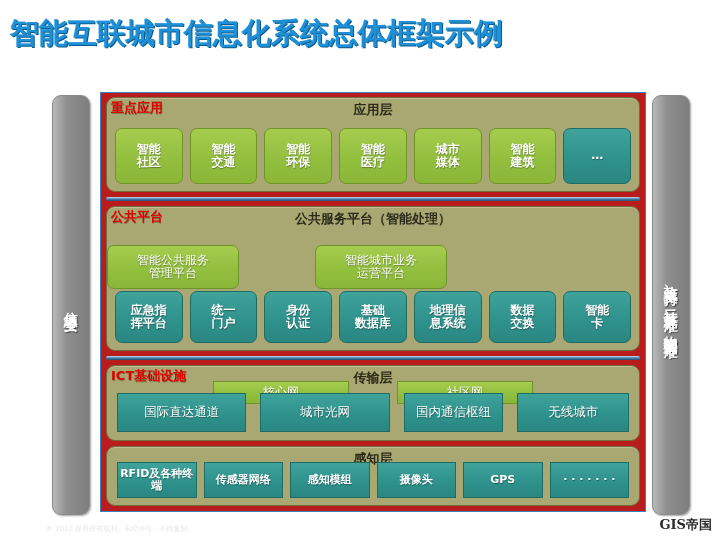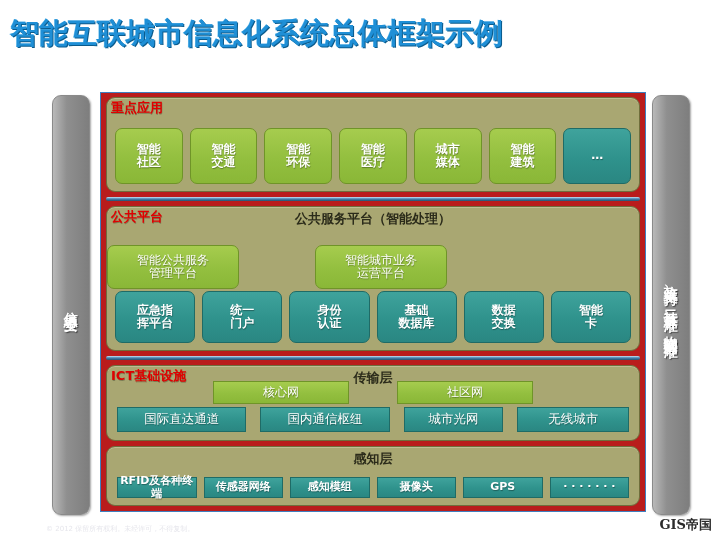--- a/index.html
+++ b/index.html
@@ -167,36 +167,36 @@
     justify-content: center;
     gap: 48px;
     height: 23px;
   }
   .ict-mid > div { width: 136px; font-size: 12px; font-weight: normal; }
   .ict-row {
     position: absolute;
     left: 10px; right: 10px; bottom: 8px;
     display: flex;
     gap: 14px;
-    height: 25px;
+    height: 39px;
   }
   .ict-row > div { font-size: 12.5px; font-weight: normal; }
   .ict-row > div:nth-child(1) { flex: 1.30; }
   .ict-row > div:nth-child(2) { flex: 1.30; }
   .ict-row > div:nth-child(3) { flex: 1.00; }
   .ict-row > div:nth-child(4) { flex: 1.12; align-items: center; }
 
   
   .per-layer { height: 62px; }
   .per-row {
     position: absolute;
     left: 10px; right: 10px; bottom: 7px;
     display: flex;
     gap: 7px;
-    height: 21px;
+    height: 36px;
   }
   .per-row > div { flex: 1; font-size: 11px; }
   .per-row > div.bold { font-weight: bold; }
 
   
   .band {
     height: 4px;
     background: linear-gradient(to bottom, #cfe6f5 0%, #4a87b5 45%, #24506f 100%);
     border-radius: 2px;
     flex: none;
@@ -241,20 +241,21 @@
 
   <div class="pillar pillar-right">
     <div class="pillar-text">政策支持、云计算标准、物联网标准</div>
   </div>
 
   <div class="frame">
 
     <div class="layer app-layer">
       <div class="layer-inner">
         <div class="tag">重点应用</div>
+        <div class="layer-title">应用层</div>
         <div class="app-row">
           <div class="gbox">
             <span>智能</span>
             <span>社区</span>
           </div>
           <div class="gbox">
             <span>智能</span>
             <span>交通</span>
           </div>
           <div class="gbox">
@@ -305,20 +306,24 @@
             <span>统一</span>
             <span>门户</span>
           </div>
           <div class="tbox">
             <span>身份</span>
             <span>认证</span>
           </div>
           <div class="tbox">
             <span>基础</span>
             <span>数据库</span>
+          </div>
+          <div class="tbox">
+            <span>地理信</span>
+            <span>息系统</span>
           </div>
           <div class="tbox">
             <span>数据</span>
             <span>交换</span>
           </div>
           <div class="tbox">
             <span>智能</span>
             <span>卡</span>
           </div>
         </div>
@@ -337,24 +342,24 @@
           </div>
           <div class="gbox flat">
             <span>社区网</span>
           </div>
         </div>
         <div class="ict-row">
           <div class="tbox flat">
             <span>国际直达通道</span>
           </div>
           <div class="tbox flat">
+            <span>城市光网</span>
+          </div>
+          <div class="tbox flat">
             <span>国内通信枢纽</span>
-          </div>
-          <div class="tbox flat">
-            <span>城市光网</span>
           </div>
           <div class="tbox flat">
             <span>无线城市</span>
           </div>
         </div>
       </div>
     </div>
 
     <div class="layer per-layer">
       <div class="layer-inner">

